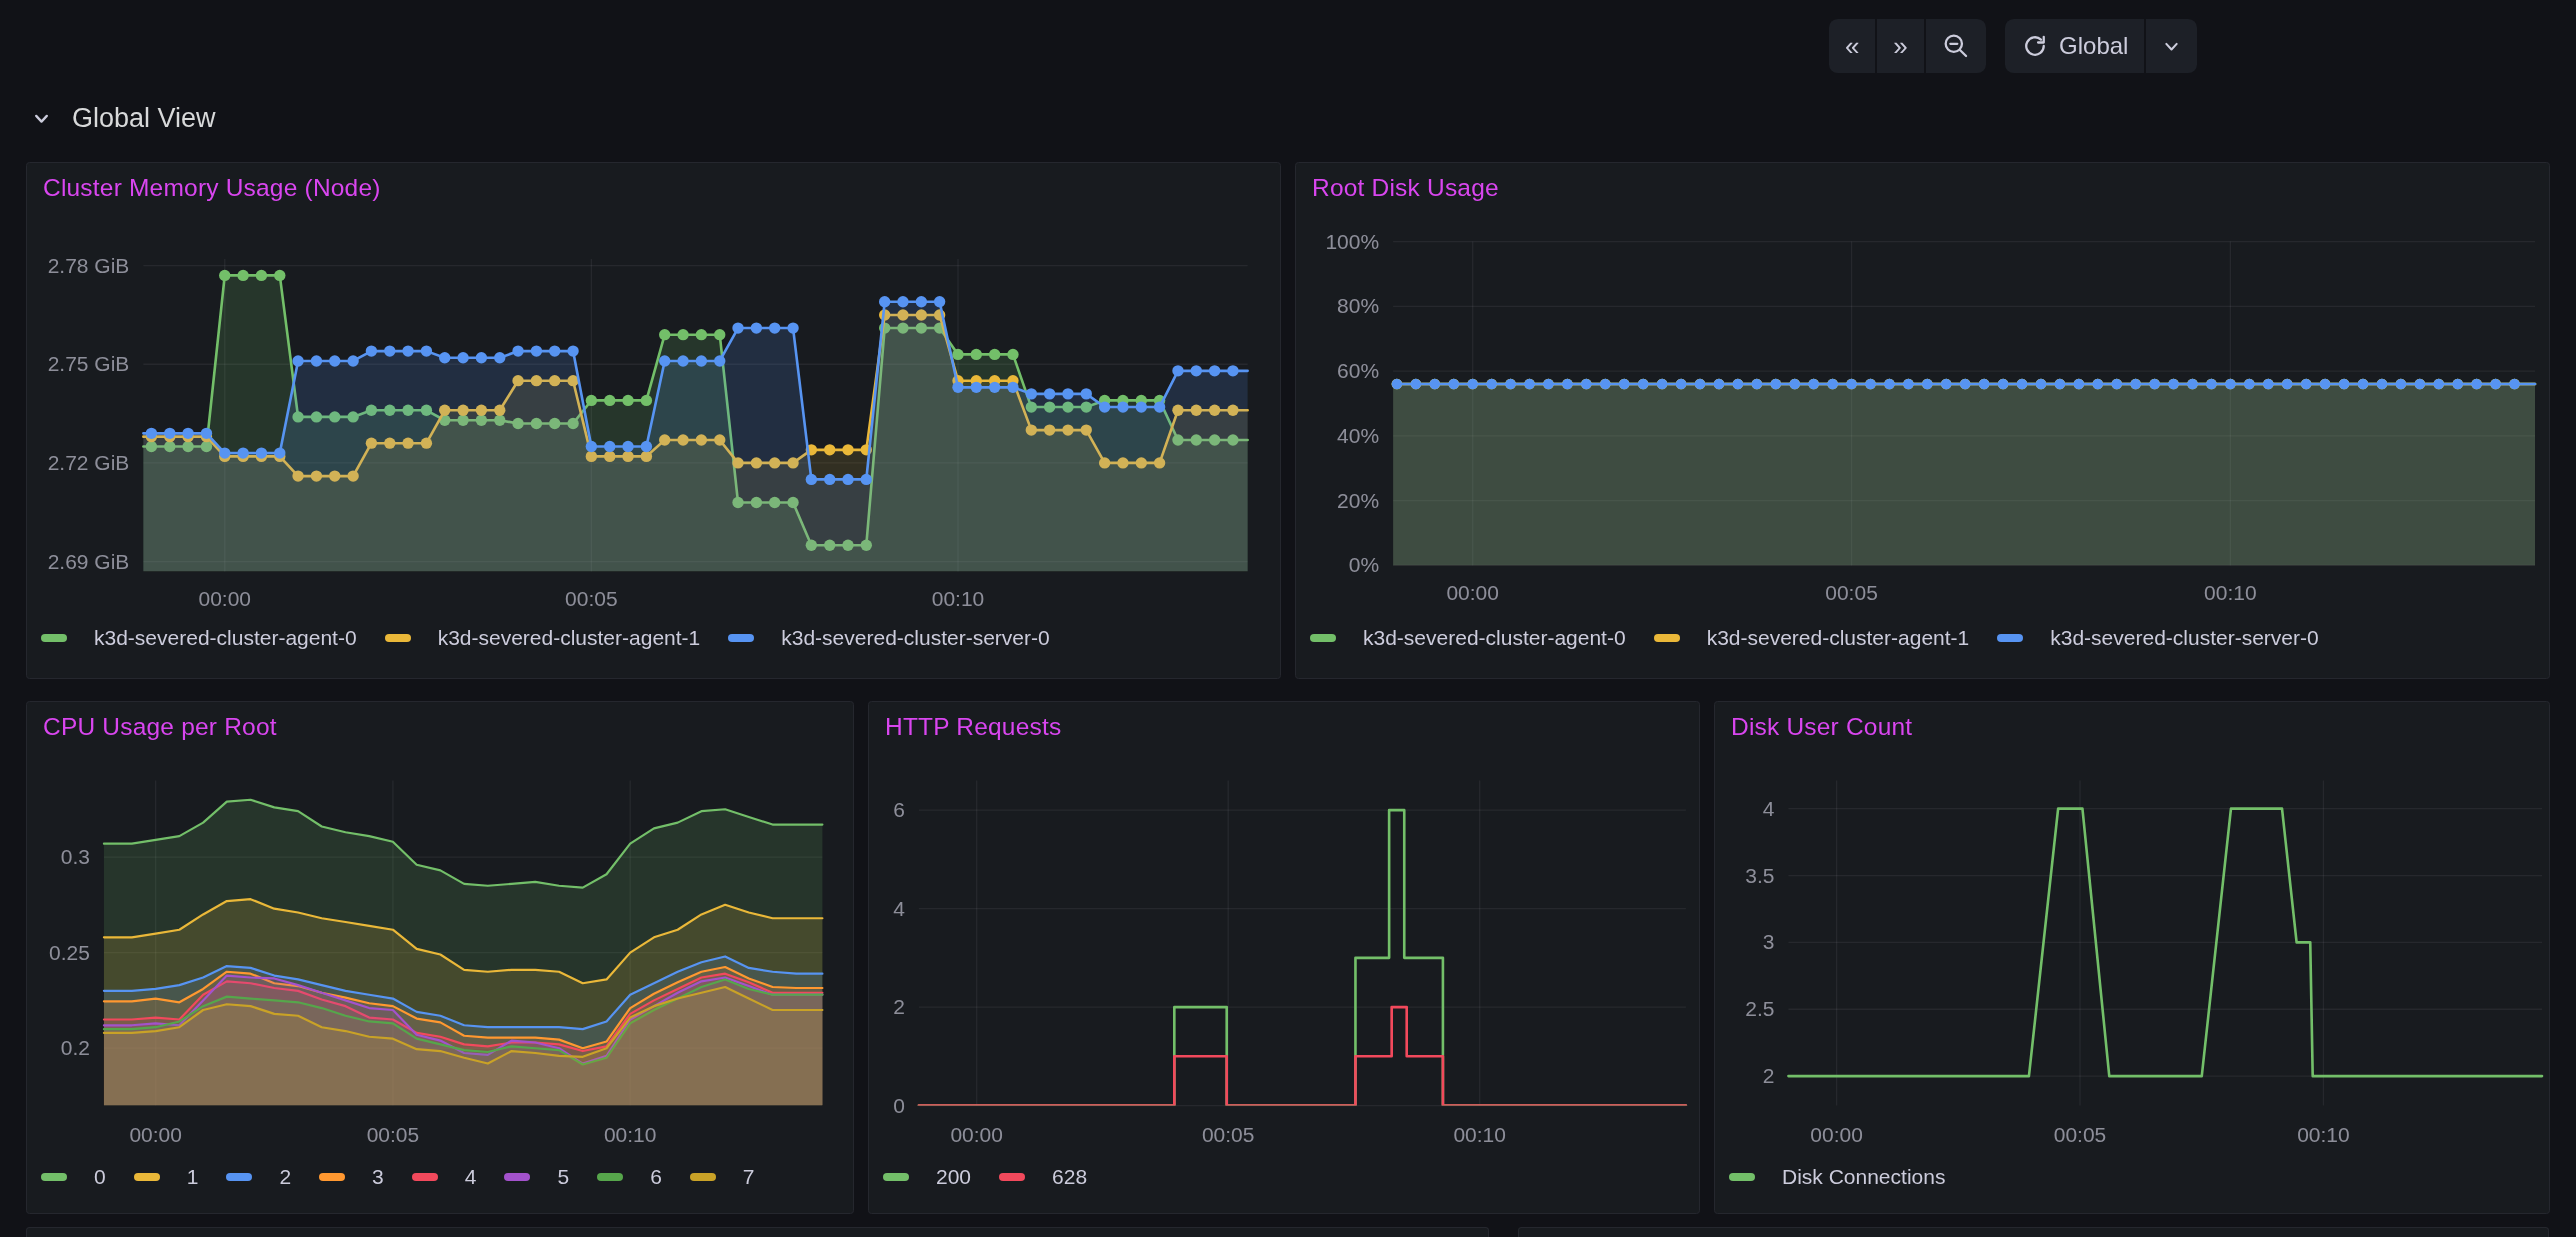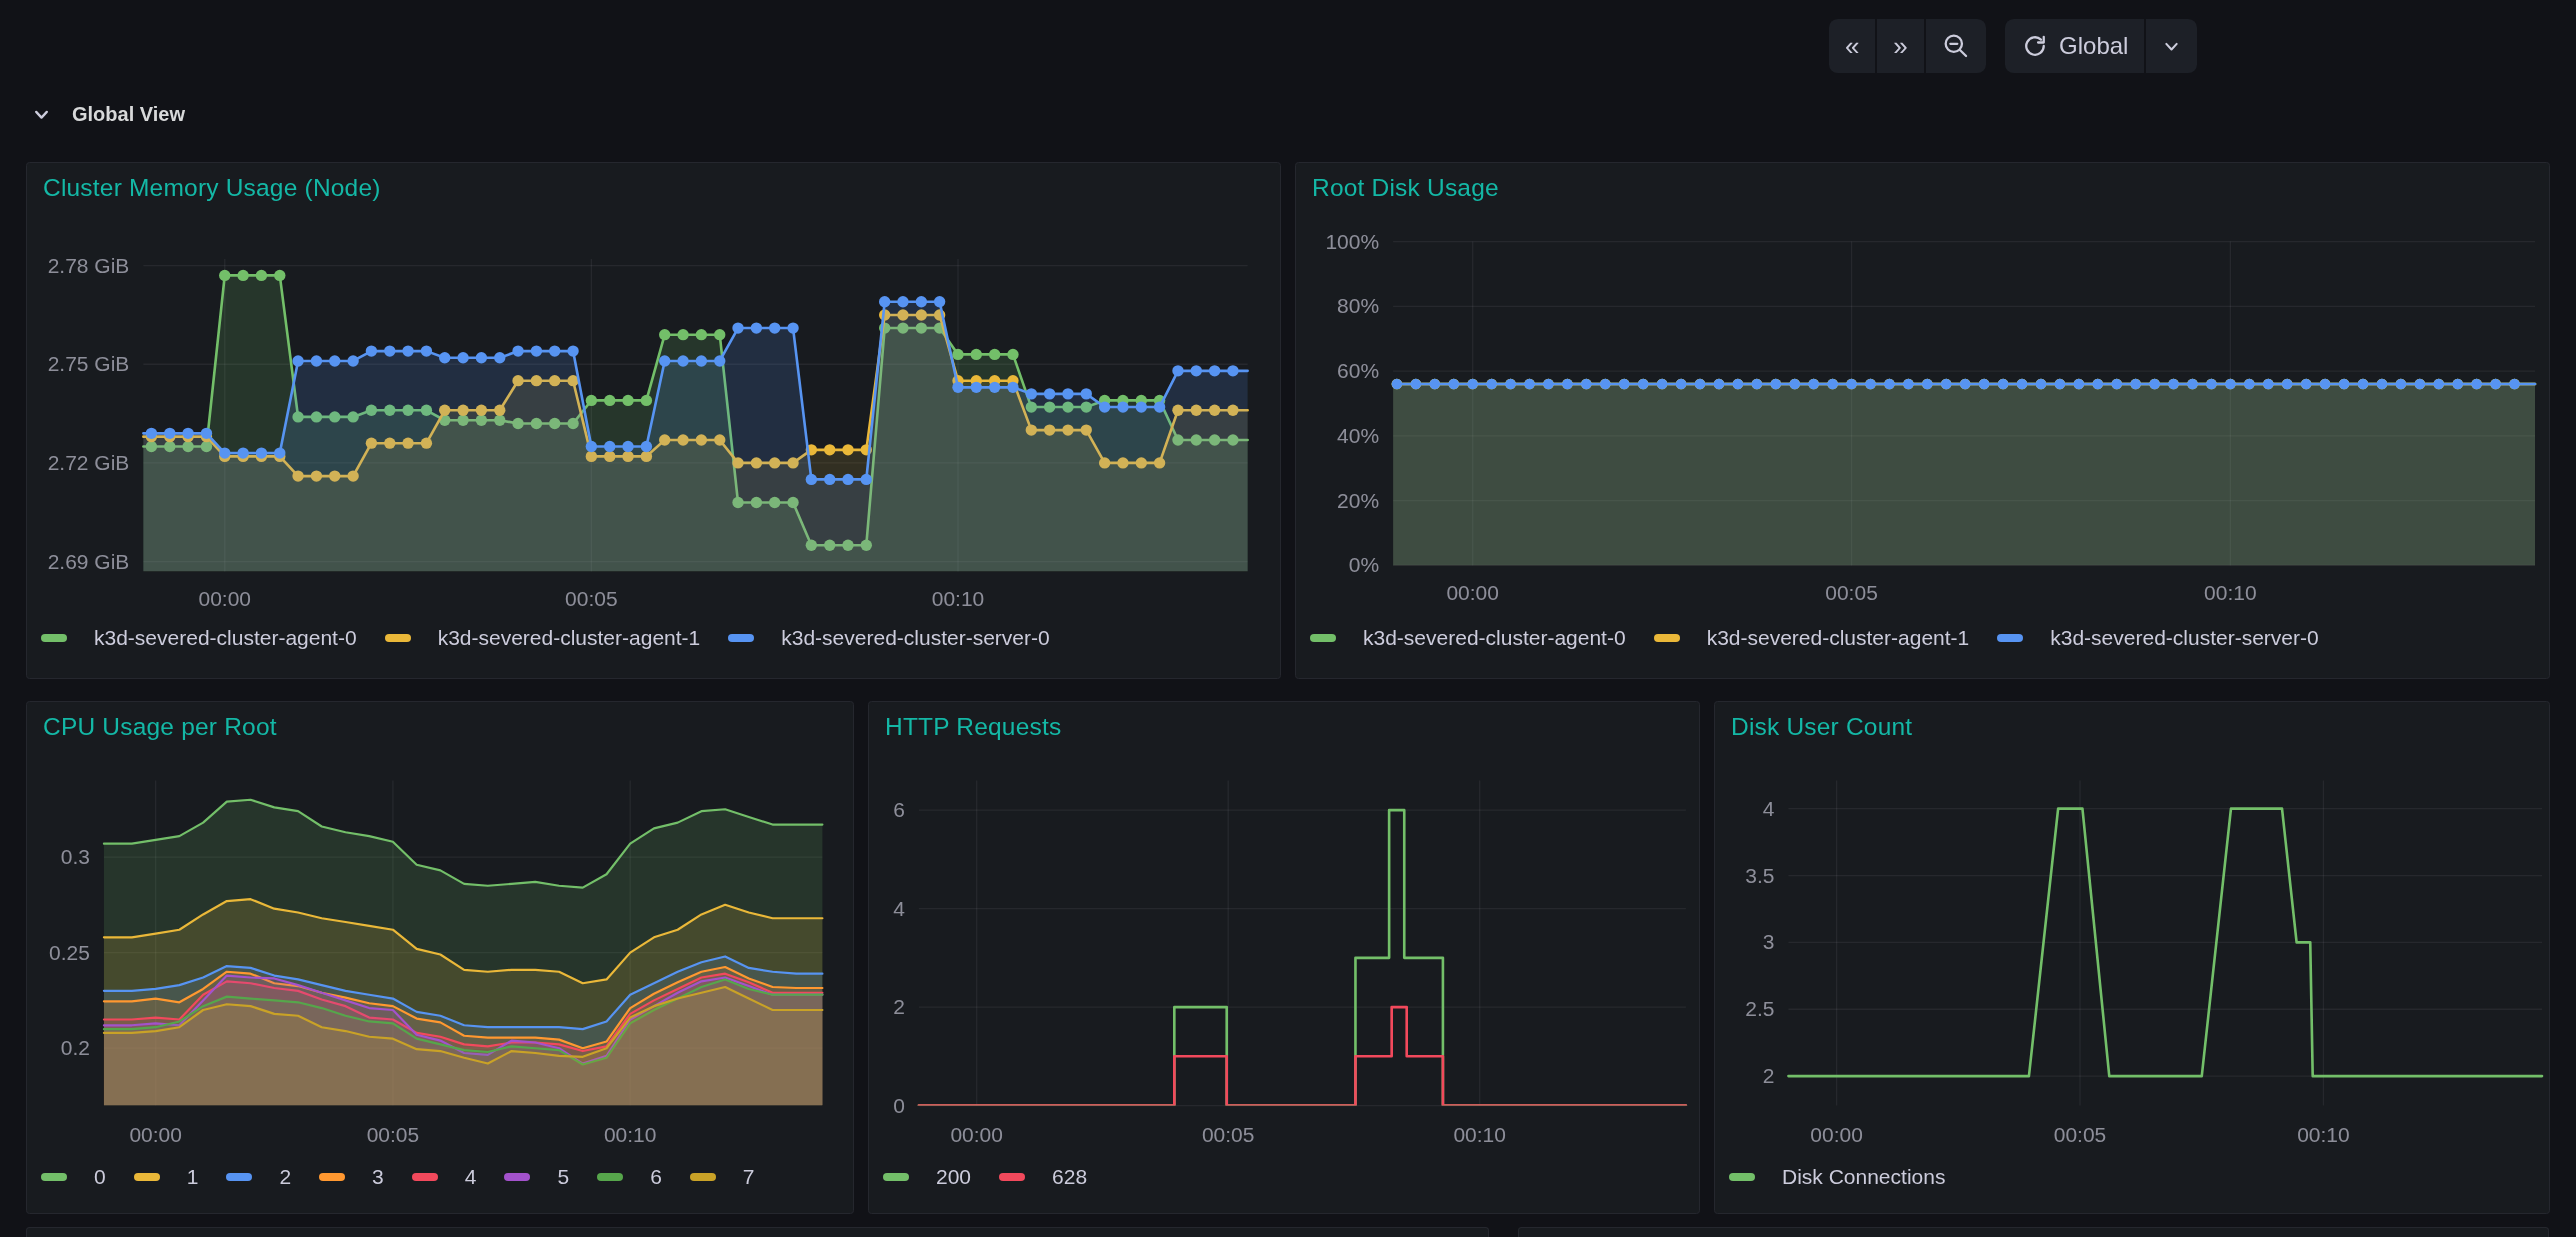--- a/index.html
+++ b/index.html
@@ -10,24 +10,24 @@
   .btn-group{display:flex;gap:1.8px;}
   .tb-btn{display:flex;align-items:center;gap:10.5px;background:#1d2027;border:none;color:#ccccdc;
           height:54px;padding:0 16px;font-size:24px;font-family:inherit;cursor:pointer;}
   .btn-group .tb-btn:first-child{border-radius:8.8px 0 0 8.8px;}
   .btn-group .tb-btn:last-child{border-radius:0 8.8px 8.8px 0;}
   .btn-group .tb-btn:only-child{border-radius:8.8px;}
   .gui{font-size:26px;line-height:1;}
   .icon{display:block;}
   
   .section-header{position:absolute;left:30px;top:103px;display:flex;align-items:center;gap:19px;cursor:pointer;}
-  .section-title{font-size:20px;font-weight:700;color:#d8d9da;}
+  .section-title{font-size:27px;font-weight:400;color:#d8d9da;}
   
   .panel{position:absolute;background:#181b1f;border:0.9px solid #25272e;border-radius:3.5px;box-sizing:border-box;}
-  .panel-title{position:absolute;left:16px;top:10.5px;font-size:24.5px;font-weight:500;color:#14b8a6;
+  .panel-title{position:absolute;left:16px;top:10.5px;font-size:24.5px;font-weight:500;color:#d946ef;
                letter-spacing:0.2px;cursor:pointer;white-space:nowrap;}
   .chart{position:absolute;left:0;top:0;width:100%;height:100%;}
   .legend{position:absolute;left:14px;top:463px;display:flex;gap:28px;align-items:center;
           font-size:21px;color:#ccccdc;white-space:nowrap;}
   .legend-item{display:flex;align-items:center;gap:27px;cursor:pointer;}
   .swatch{width:26px;height:8px;border-radius:4.4px;display:inline-block;}
   .tick{fill:rgba(204,204,220,0.65);font-size:24px;font-family:"Liberation Sans",sans-serif;}
   .stub{position:absolute;background:#181b1f;border:0.9px solid #25272e;border-bottom:none;
         border-radius:3.5px 3.5px 0 0;box-sizing:border-box;}
 </style>

